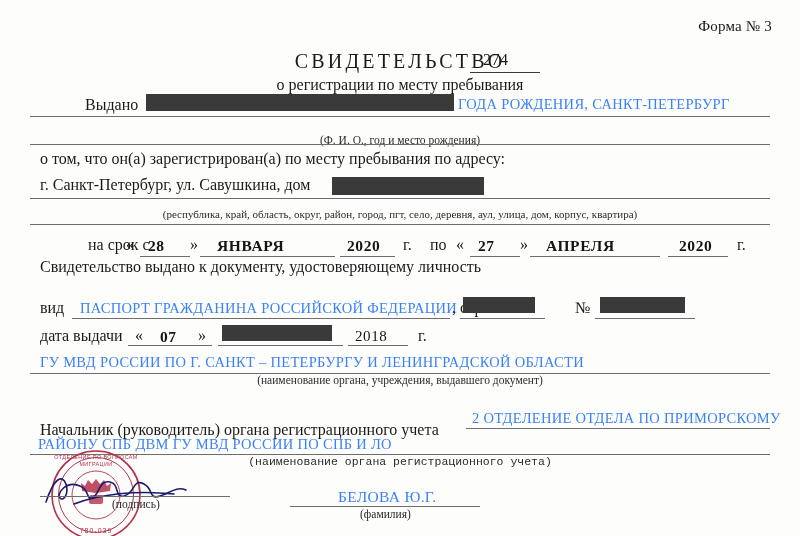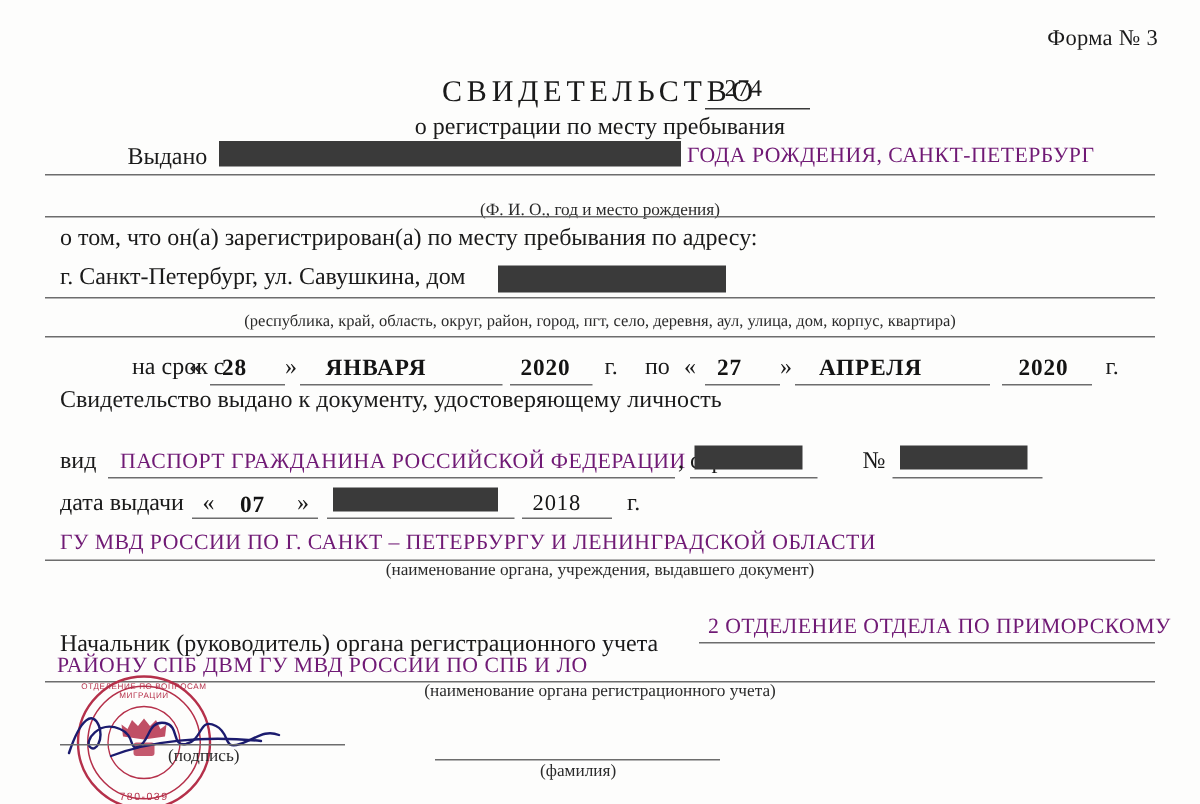--- a/index.html
+++ b/index.html
@@ -89,21 +89,21 @@
     font-size: 15.5px;
     font-weight: bold;
     letter-spacing: 0.6px;
     color: #141414;
     white-space: nowrap;
   }
   .typed {
     position: absolute;
     font-size: 14.5px;
     letter-spacing: 0.3px;
-    color: #701a75;
+    color: #3b82f6;
     white-space: nowrap;
   }
   .quote {
     position: absolute;
     font-size: 16px;
   }
 
   
   .stamp {
     position: absolute;
@@ -202,21 +202,21 @@
 
   <div class="typed" style="left:40px; top:354px;">ГУ  МВД  РОССИИ  ПО  Г. САНКТ – ПЕТЕРБУРГУ  И  ЛЕНИНГРАДСКОЙ ОБЛАСТИ</div>
   <div class="line" style="left:30px; top:373px; width:740px;"></div>
   <div class="caption" style="top:374px;">(наименование органа, учреждения, выдавшего документ)</div>
 
   <div class="row-label" style="left:40px; top:408px;margin-top:13px;">Начальник (руководитель) органа регистрационного учета</div>
   <div class="typed" style="left:472px; top:410px;">2 ОТДЕЛЕНИЕ ОТДЕЛА  ПО ПРИМОРСКОМУ</div>
   <div class="line" style="left:466px; top:428px; width:304px;"></div>
   <div class="typed" style="left:38px; top:436px;">РАЙОНУ СПБ ДВМ  ГУ  МВД  РОССИИ  ПО СПБ  И  ЛО</div>
   <div class="line" style="left:30px; top:454px; width:740px;"></div>
-  <div class="caption" style="top:455px;">(наименование органа регистрационного учета)</div>
+  <div class="caption" style="top:455px;font-family:Liberation Mono, monospace;">(наименование органа регистрационного учета)</div>
 
   <div class="stamp">
     <svg width="132" height="92" viewBox="0 0 132 92">
       <g stroke="#b5304a" fill="none" stroke-width="1.6">
         <circle cx="66" cy="50" r="44"></circle>
         <circle cx="66" cy="50" r="37.5" stroke-width="1"></circle>
         <circle cx="66" cy="50" r="24" stroke-width="0.9"></circle>
       </g>
       <g fill="#b5304a">
         <path d="M66 34 l4 5 4-4 3 6 4-3 -1 8 -14 2 -14 -2 -1 -8 4 3 3 -6 4 4z" opacity="0.85"></path>
@@ -233,16 +233,17 @@
       <g fill="none" stroke="#1b1b6e" stroke-width="1.6" stroke-linecap="round">
         <path d="M6 34 C14 10, 22 6, 26 16 C29 25, 24 34, 20 30 C16 26, 26 12, 40 18 C50 22, 46 32, 52 30 C60 27, 58 12, 70 14 C80 16, 74 30, 84 28 C96 25, 92 10, 104 16 C114 21, 108 32, 120 28 C130 25, 136 18, 146 22"></path>
         <path d="M34 36 C60 26, 96 22, 134 26"></path>
       </g>
     </svg>
   </div>
 
   <div class="line" style="left:40px; top:496px; width:190px;"></div>
   <div class="caption left-off" style="left:112px; top:498px;">(подпись)</div>
 
+  <div class="typed" style="left:338px; top:488px; font-size:15.5px;">БЕЛОВА Ю.Г.</div>
   <div class="line" style="left:290px; top:506px; width:190px;"></div>
   <div class="caption left-off" style="left:360px; top:508px;">(фамилия)</div>
 
 </div>
 
 </body></html>

